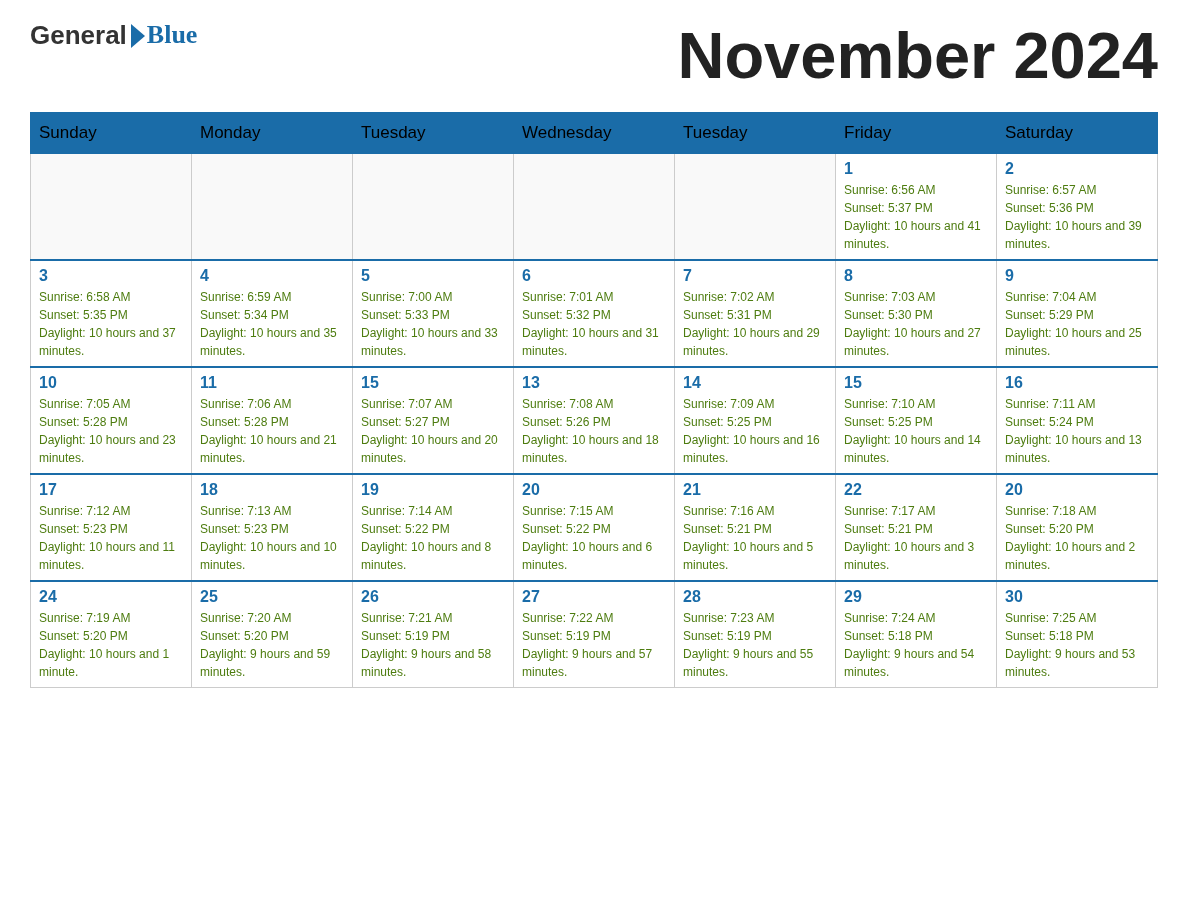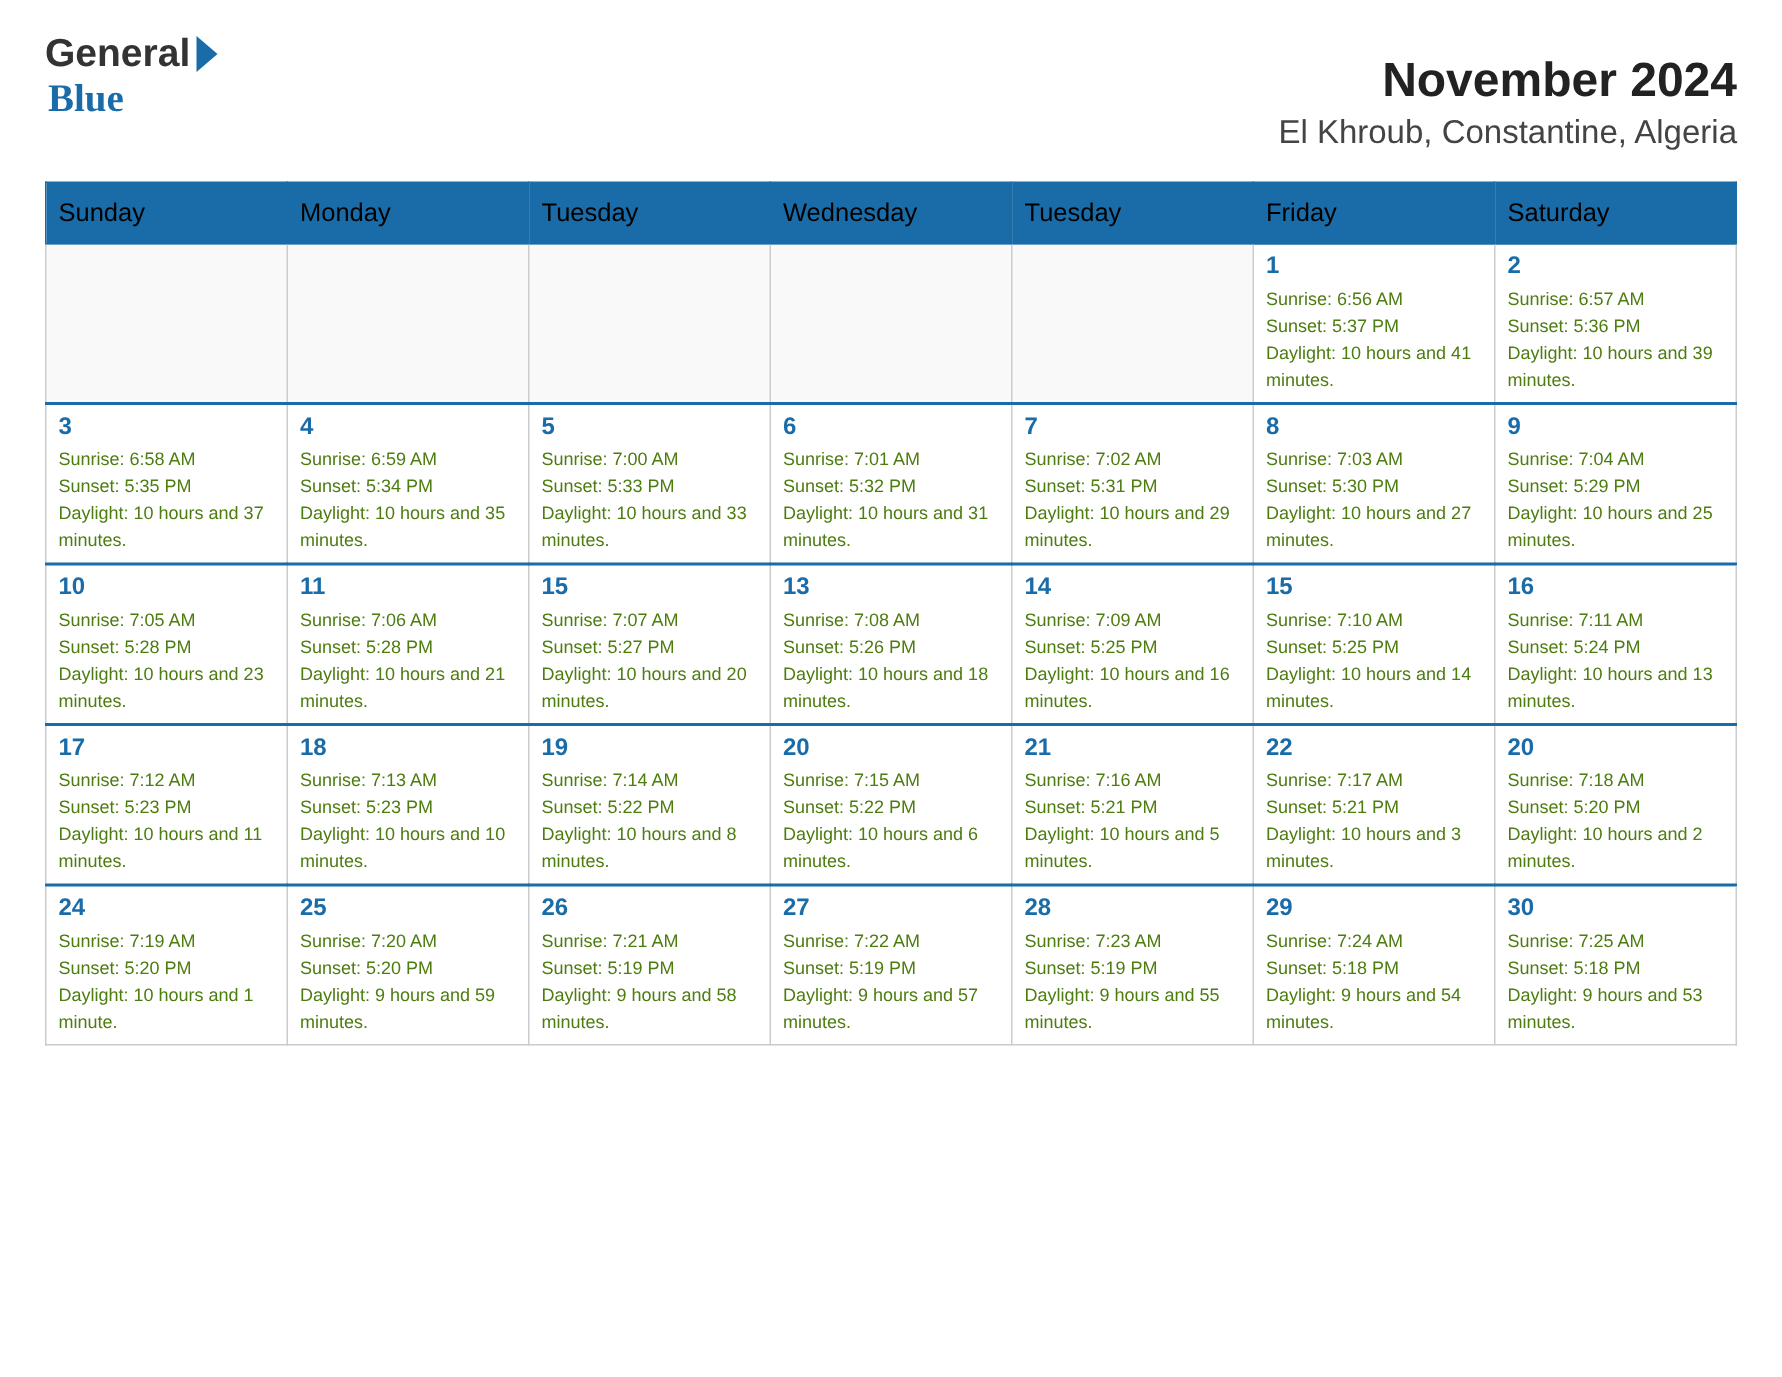--- a/index.html
+++ b/index.html
@@ -11,21 +11,21 @@
       min-height: 918px;
     }
     .header {
       display: flex;
       justify-content: space-between;
       align-items: flex-start;
       margin-bottom: 20px;
     }
     .logo {
       display: flex;
-      flex-direction: column;
+      flex-direction: row;
       align-items: flex-start;
     }
     .logo-top {
       display: flex;
       align-items: center;
     }
     .logo-general {
       font-size: 26px;
       font-weight: bold;
       color: #333;
@@ -42,25 +42,24 @@
       font-size: 26px;
       font-weight: bold;
       color: #1a6ca8;
       margin-left: 2px;
       font-family: Liberation Serif, serif;
     }
     .title-section {
       text-align: right;
     }
     .month-title {
-      font-size: 32px;
+      font-size: 65px;
       font-weight: bold;
       color: #222;
       line-height: 1.1;
-      margin-top: 16px;
     }
     .location {
       font-size: 22px;
       color: #444;
       margin-top: 4px;
     }
     .calendar {
       width: 100%;
       border-collapse: collapse;
     }
@@ -111,21 +110,20 @@
 <div class="header">
   <div class="logo">
     <div class="logo-top">
       <span class="logo-general">General</span>
       <div class="logo-arrow"></div>
     </div>
     <span class="logo-blue">Blue</span>
   </div>
   <div class="title-section">
     <div class="month-title">November 2024</div>
-    <div class="location">El Khroub, Constantine, Algeria</div>
   </div>
 </div>
 
 <table class="calendar">
   <thead>
     <tr>
     <th>Sunday</th>
         <th>Monday</th>
         <th>Tuesday</th>
         <th>Wednesday</th>

